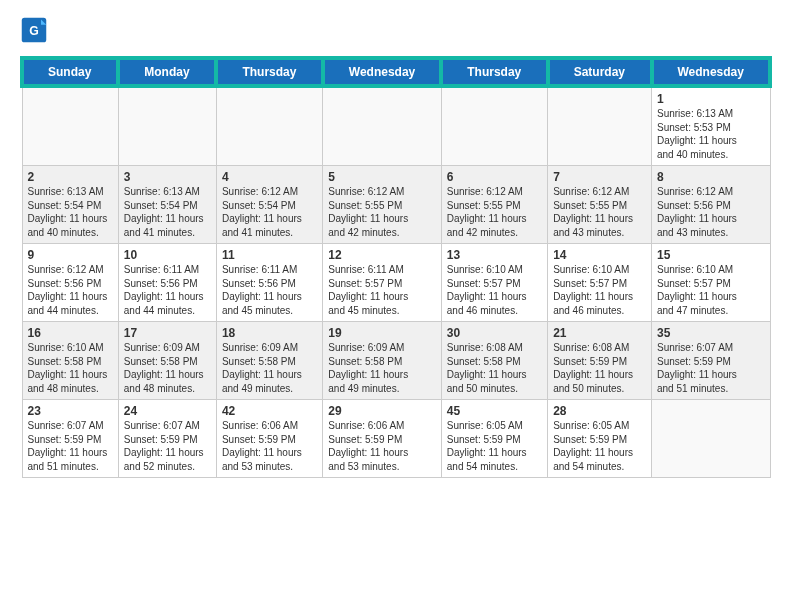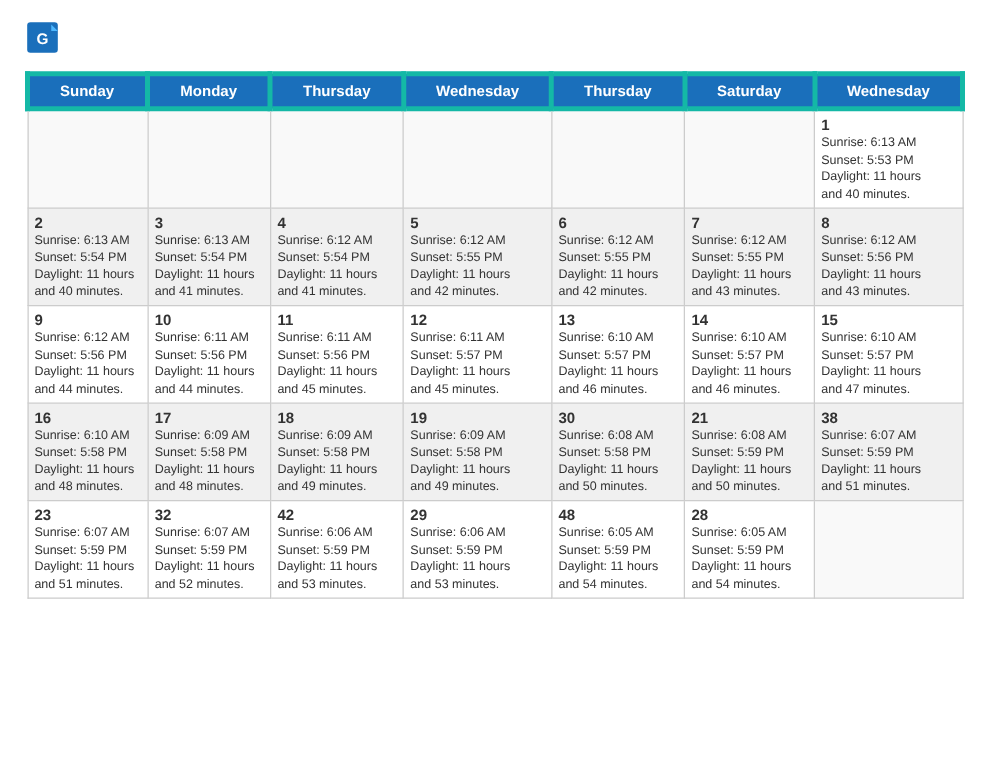--- a/index.html
+++ b/index.html
@@ -292,58 +292,58 @@
 and 50 minutes.</div>
           </td>
           <td>
             <span class="day-number">21</span>
             <div class="day-info" style="white-space: pre-line;">Sunrise: 6:08 AM
 Sunset: 5:59 PM
 Daylight: 11 hours
 and 50 minutes.</div>
           </td>
           <td>
-            <span class="day-number">38</span>
+            <span class="day-number">35</span>
             <div class="day-info" style="white-space: pre-line;">Sunrise: 6:07 AM
 Sunset: 5:59 PM
 Daylight: 11 hours
 and 51 minutes.</div>
           </td>
         </tr>
         <tr>
           <td>
             <span class="day-number">23</span>
             <div class="day-info" style="white-space: pre-line;">Sunrise: 6:07 AM
 Sunset: 5:59 PM
 Daylight: 11 hours
 and 51 minutes.</div>
           </td>
           <td>
-            <span class="day-number">32</span>
+            <span class="day-number">24</span>
             <div class="day-info" style="white-space: pre-line;">Sunrise: 6:07 AM
 Sunset: 5:59 PM
 Daylight: 11 hours
 and 52 minutes.</div>
           </td>
           <td>
             <span class="day-number">42</span>
             <div class="day-info" style="white-space: pre-line;">Sunrise: 6:06 AM
 Sunset: 5:59 PM
 Daylight: 11 hours
 and 53 minutes.</div>
           </td>
           <td>
             <span class="day-number">29</span>
             <div class="day-info" style="white-space: pre-line;">Sunrise: 6:06 AM
 Sunset: 5:59 PM
 Daylight: 11 hours
 and 53 minutes.</div>
           </td>
           <td>
-            <span class="day-number">48</span>
+            <span class="day-number">45</span>
             <div class="day-info" style="white-space: pre-line;">Sunrise: 6:05 AM
 Sunset: 5:59 PM
 Daylight: 11 hours
 and 54 minutes.</div>
           </td>
           <td>
             <span class="day-number">28</span>
             <div class="day-info" style="white-space: pre-line;">Sunrise: 6:05 AM
 Sunset: 5:59 PM
 Daylight: 11 hours

